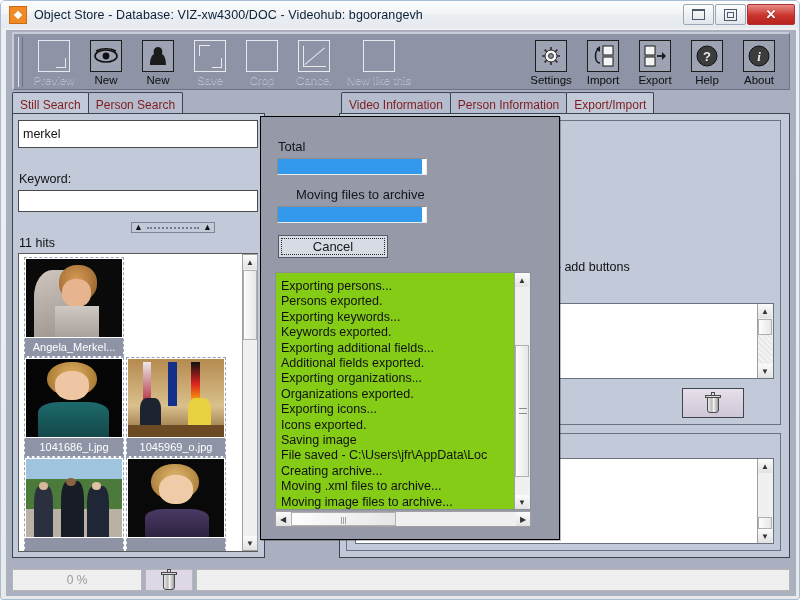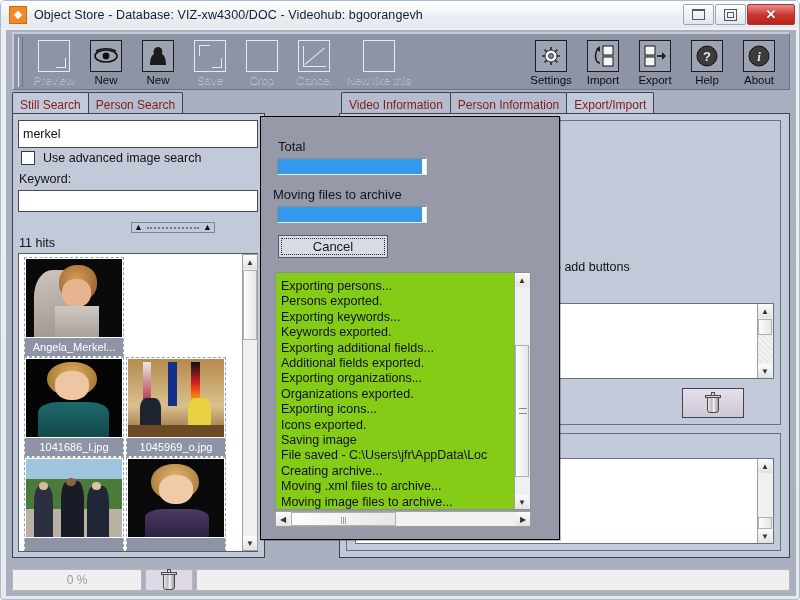--- a/index.html
+++ b/index.html
@@ -374,24 +374,20 @@
           </div>
         <div class="tab">
             <span>Person Search</span>
           </div>
       </div>
 
       <div class="panel" style="left:6px;top:83px;width:253px;height:445px;">
 
         <input class="txtin" style="position: absolute; left: 5px; top: 6px; width: 240px; height: 28px;" value="merkel">
 
-        <div style="position:absolute;left:8px;top:37px;display:flex;align-items:center;">
-          <span class="chk"></span>
-          <span class="lbl-s" style="margin-left:8px;">Use advanced image search</span>
-        </div>
 
         <div class="lbl-s" style="position:absolute;left:6px;top:58px;">Keyword:</div>
 
         <input class="txtin" style="position: absolute; left: 5px; top: 76px; width: 240px; height: 22px;" value="">
 
         <div class="splitter" style="left:118px;top:108px;width:84px;height:11px;">
           <span class="ar">▲</span>
           <span class="dots"></span>
           <span class="ar">▲</span>
         </div>
@@ -546,21 +542,21 @@
     </div>
   </div>
 
   <div class="dialog">
 
     <div class="dlg-lbl" style="position:absolute;left:17px;top:22px;">Total</div>
     <div class="pbar" style="position:absolute;left:16px;top:41px;width:150px;height:17px;">
       <div class="fill" id="total-fill" style="width: 97%;"></div>
     </div>
 
-    <div class="dlg-lbl" style="position:absolute;left:12px;top:70px;">Moving files to archive</div>
+    <div class="dlg-lbl" style="position:absolute;left:35px;top:70px;">Moving files to archive</div>
     <div class="pbar" style="position:absolute;left:16px;top:89px;width:150px;height:17px;">
       <div class="fill" id="step-fill" style="width: 97%;"></div>
     </div>
 
     <div class="dlg-btn" style="position:absolute;left:17px;top:118px;width:110px;height:23px;">
       <span>Cancel</span>
     </div>
 
     <div class="logbox" style="left:14px;top:155px;width:256px;height:238px;">
       <div id="log-lines" style="position:absolute;left:0;top:6px;right:18px;">

